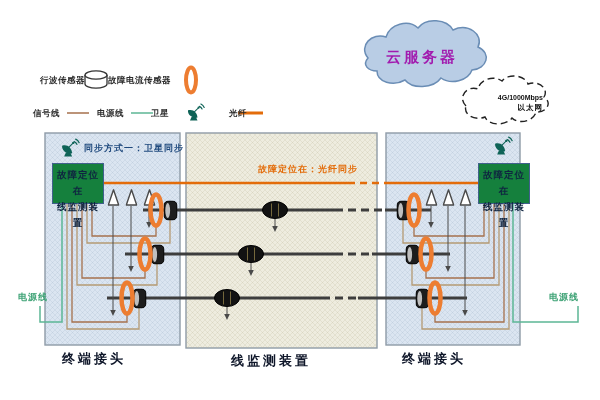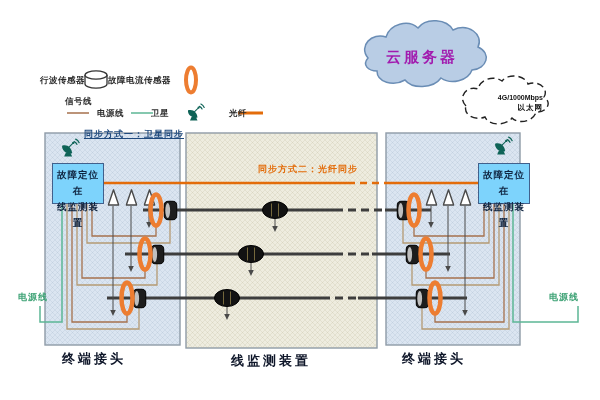--- a/index.html
+++ b/index.html
@@ -12,21 +12,21 @@
   .lbl{font-weight:bold;color:#2b2b2b;white-space:nowrap;}
   .legend-lbl{font-size:8.5px;letter-spacing:0.5px;}
   .sec-lbl{font-size:13px;letter-spacing:3px;color:#0f172a;text-align:left;width:100px;}
   .cloud-lbl{font-size:15px;letter-spacing:3px;color:#a21caf;text-align:center;width:100px;}
   .net-lbl{font-size:7px;text-align:right;width:80px;color:#111;}
   .net-lbl2{font-size:7.5px;letter-spacing:1px;}
   .sync1-lbl{font-size:9px;color:#1F497D;letter-spacing:1px;}
   .sync2-lbl{font-size:9px;color:#E36C0A;letter-spacing:1px;text-align:center;width:130px;}
   .pwr-lbl{font-size:9px;color:#3FA376;letter-spacing:1px;}
   .device-box{
-    width:50px;height:36px;background:#7dd3fc;border:1.3px solid #41608C;
+    width:50px;height:36px;background:#15803d;border:1.3px solid #41608C;
     text-align:center;padding-top:3px;box-sizing:content-box;
   }
   .device-box .dl{font-size:9.5px;font-weight:bold;color:#0F2440;line-height:16px;letter-spacing:1px;}
   svg{display:block;}
 </style>
 </head>
 <body>
 
 <svg class="abs" style="left:0;top:0;" width="600" height="400" viewBox="0 0 600 400">
   <defs>
@@ -198,31 +198,31 @@
   </g>
   <ellipse cx="191" cy="80" rx="5" ry="12.5" fill="none" stroke="#ED7D31" stroke-width="4"></ellipse>
   <path d="M67,113 H89" stroke="#A6714D" stroke-width="1.5"></path>
   <path d="M131,113 H153" stroke="#5CB695" stroke-width="1.5"></path>
   <use href="#sym-satellite" x="186" y="102" width="19" height="19"></use>
   <path d="M238,113 H263" stroke="#E36C0A" stroke-width="3"></path>
 </svg>
 
 <div class="abs lbl legend-lbl" style="left:40px;top:75px;">行波传感器</div>
 <div class="abs lbl legend-lbl" style="left:108px;top:75px;">故障电流传感器</div>
-<div class="abs lbl legend-lbl" style="left:33px;top:96px;margin-left:32px;">信号线</div>
+<div class="abs lbl legend-lbl" style="left:33px;top:108px;">信号线</div>
 <div class="abs lbl legend-lbl" style="left:97px;top:108px;">电源线</div>
 <div class="abs lbl legend-lbl" style="left:151px;top:108px;">卫星</div>
 <div class="abs lbl legend-lbl" style="left:229px;top:108px;">光纤</div>
 
 <div class="abs lbl cloud-lbl" style="left:372px;top:48px;">云服务器</div>
 <div class="abs lbl net-lbl" style="left:463px;top:94px;">4G/1000Mbps</div>
 <div class="abs lbl net-lbl net-lbl2" style="left:463px;top:103px;">以太网</div>
 
-<div class="abs lbl sync1-lbl" style="left:84px;top:128px;text-decoration:underline;">同步方式一：卫星同步</div>
-<div class="abs lbl sync2-lbl" style="left:243px;top:163px;">同步方式二：光纤同步</div>
+<div class="abs lbl sync1-lbl" style="left:84px;top:142px;">同步方式一：卫星同步</div>
+<div class="abs lbl sync2-lbl" style="left:243px;top:163px;">故障定位在：光纤同步</div>
 
 <div class="abs device-box" style="left:52px;top:163px;">
   <div class="dl">故障定位在</div>
   <div class="dl">线监测装置</div>
 </div>
 <div class="abs device-box" style="left:478px;top:163px;">
   <div class="dl">故障定位在</div>
   <div class="dl">线监测装置</div>
 </div>
 

